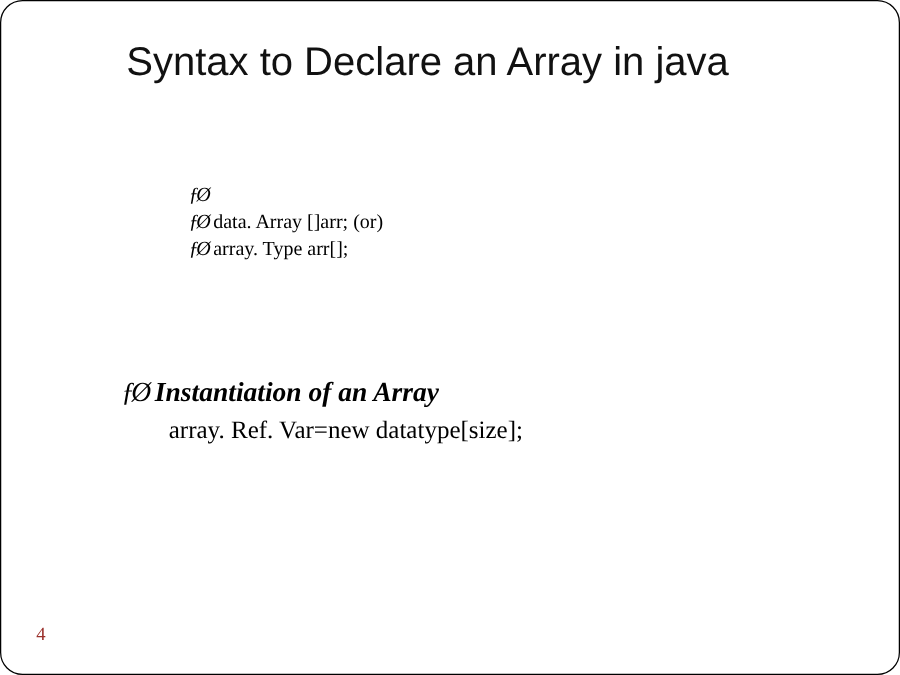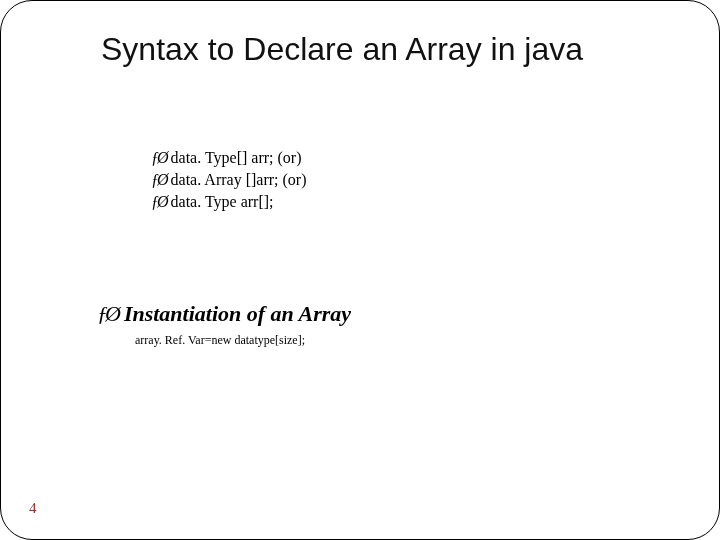--- a/index.html
+++ b/index.html
@@ -10,21 +10,21 @@
     background: #fff;
     font-family: Arial, Helvetica, sans-serif;
     color: #000;
   }
   .slide {
     position: relative;
     box-sizing: border-box;
     width: 720px;
     height: 540px;
     border: 1px solid #000;
-    border-radius: 32px;
+    border-radius: 18px;
     overflow: hidden;
   }
   .title {
     position: absolute;
     top: 30px;
     left: 100px;
     font-size: 32px;
     font-weight: 400;
     color: #111;
     letter-spacing: 0px;
@@ -74,21 +74,21 @@
     font-size: 22px;
     font-weight: 700;
     color: #000;
     font-style: italic;
   }
   .subline {
     position: absolute;
     top: 332px;
     left: 134px;
     font-family: Georgia, 'Times New Roman', serif;
-    font-size: 12px;
+    font-size: 20px;
     color: #000;
   }
   .pagenum {
     position: absolute;
     left: 28px;
     bottom: 22px;
     font-family: Georgia, 'Times New Roman', serif;
     font-size: 15px;
     color: #9a2f2a;
   }
@@ -96,29 +96,28 @@
 </head>
 <body>
 
 <div class="slide">
 
   <div class="title">Syntax to Declare an Array in java</div>
 
   <div class="bullets">
     <div class="bullet-row">
       <span class="bullet-icon">ƒØ</span>
-      <span class="bullet-text">data. Type[] arr; (or)</span>
     </div>
     <div class="bullet-row">
       <span class="bullet-icon">ƒØ</span>
       <span class="bullet-text">data. Array []arr; (or)</span>
     </div>
     <div class="bullet-row">
       <span class="bullet-icon">ƒØ</span>
-      <span class="bullet-text">data. Type arr[];</span>
+      <span class="bullet-text">array. Type arr[];</span>
     </div>
   </div>
 
   <div class="subhead-row">
     <span class="subhead-icon">ƒØ</span>
     <span class="subhead-text">Instantiation of an Array</span>
   </div>
 
   <div class="subline">array. Ref. Var=new datatype[size];</div>
 

